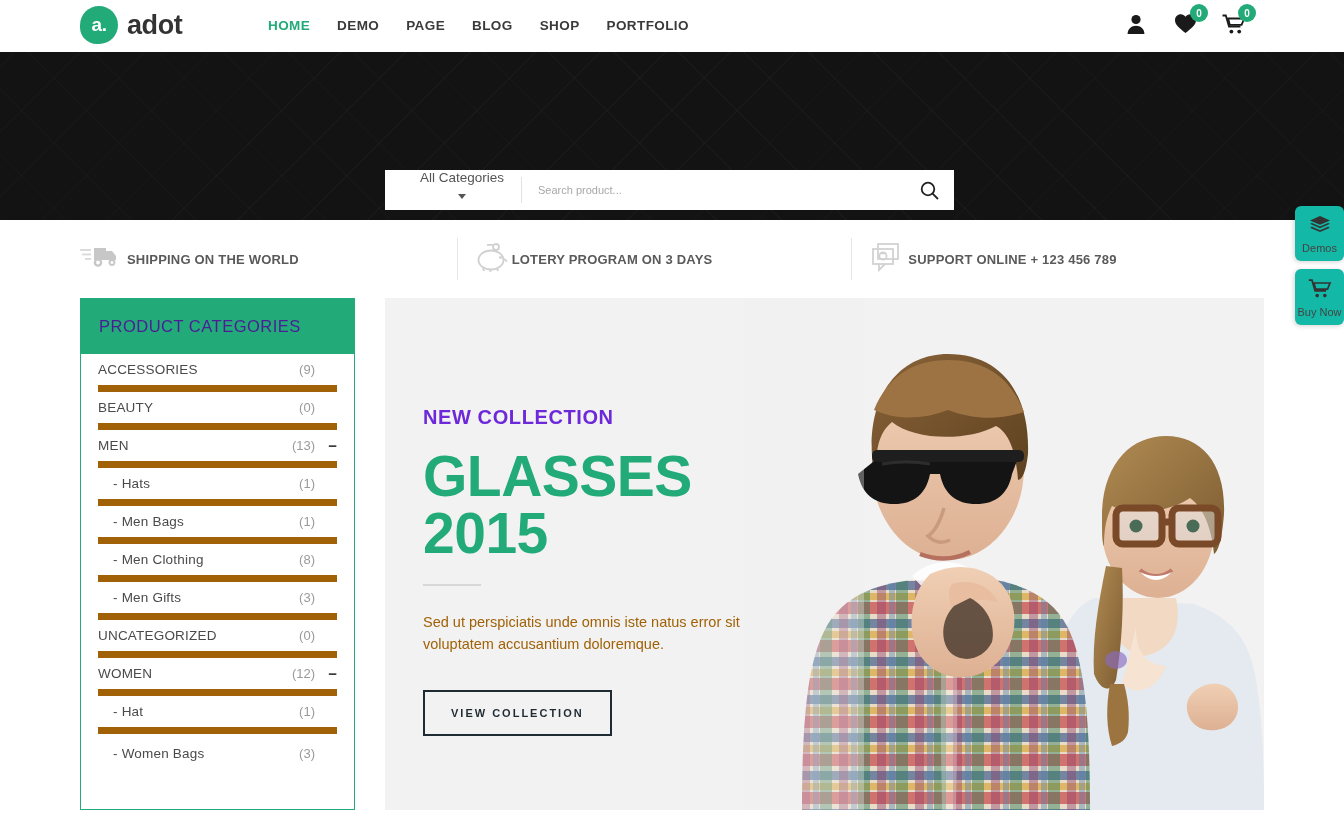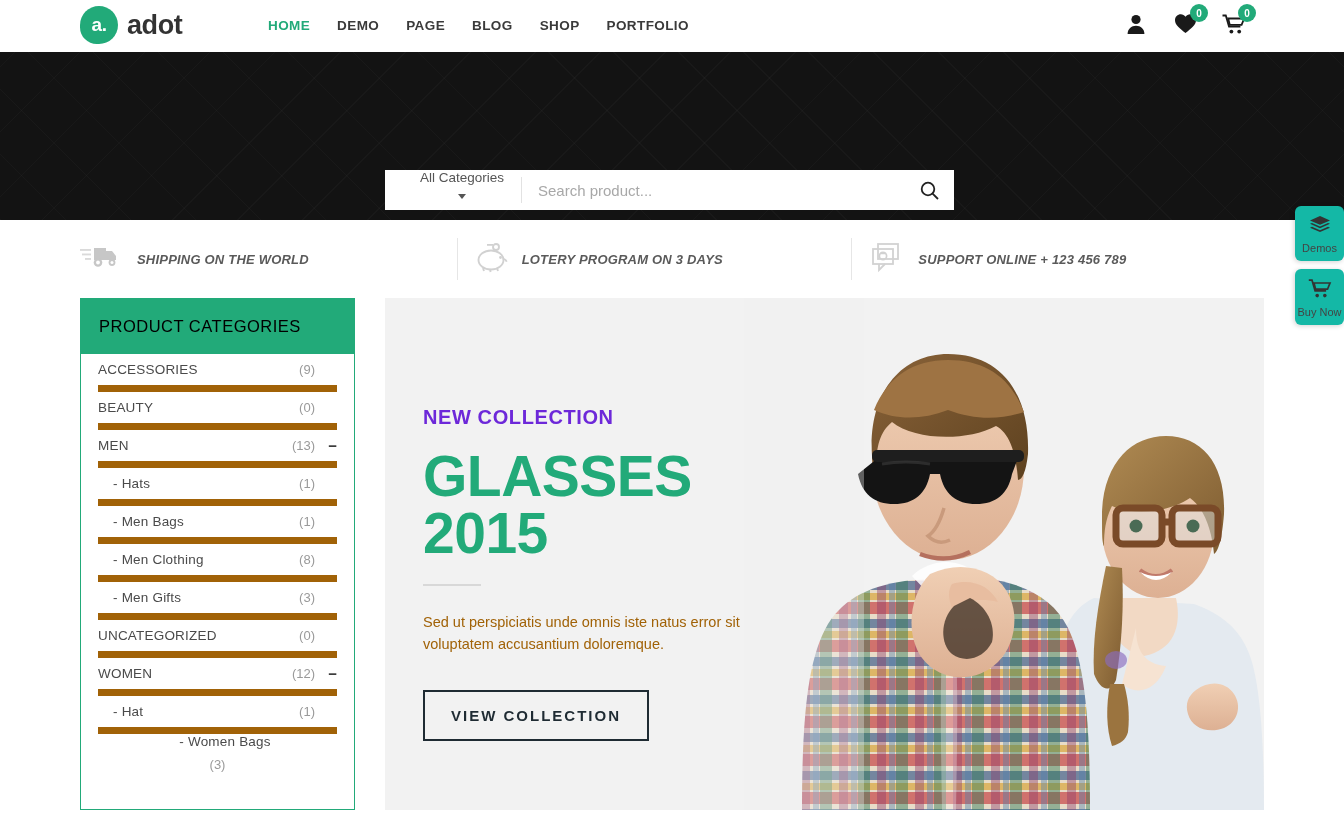--- a/index.html
+++ b/index.html
@@ -81,43 +81,42 @@
   }
   .caret {
     width: 0; height: 0;
     border-left: 4.5px solid transparent;
     border-right: 4.5px solid transparent;
     border-top: 5px solid #555;
   }
   .sep { width: 1px; height: 26px; background: #e2e2e2; }
   .search-input {
     flex: 1; border: none; outline: none;
-    padding: 0 16px; font-size: 15px; color: #333;
+    padding: 0 16px; font-size: 11px; color: #333;
     font-family: "Liberation Sans", sans-serif;
     height: 100%;
   }
   .search-input::placeholder { color: #a8a8a8; }
   .search-btn {
     width: 50px; height: 100%; border: none; background: none;
     cursor: pointer; display: flex; align-items: center; justify-content: center;
   }
 
   
   .feature-bar {
     height: 78px;
     background: #ffffff;
     display: flex; align-items: center;
     padding: 0 80px;
   }
   .feature {
     flex: 1;
-    display: flex; align-items: center; gap: 13px;
+    display: flex; align-items: center; gap: 3px;
     position: relative;
     height: 46px;
-    font-style: italic;
   }
   .feature + .feature::before {
     content: ""; position: absolute; left: -18px; top: 2px;
     width: 1px; height: 42px; background: #e6e6e6;
   }
   .feature-label {
     font-size: 13px; color: #5a5a5a; font-weight: bold;
     letter-spacing: 0.2px; white-space: nowrap;
   }
   .feature-icon { flex: none; opacity: .55; }
@@ -131,35 +130,35 @@
   }
 
   
   .sidebar {
     width: 275px; flex: none;
     border: 1px solid #22aa79;
     border-top: none;
     background: #fff;
   }
   .sidebar-head {
-    background: #22aa79; color: #000000;
+    background: #22aa79; color: #4c1d95;
     height: 56px; display: flex; align-items: center;
     padding: 0 18px;
     font-size: 16.5px; letter-spacing: 0.5px;
   }
   .cat-list { list-style: none; }
   .cat-item {
     display: flex; align-items: center;
     height: 38px;
     margin: 0 17px;
     border-bottom: 7px solid #a16207;
     font-size: 13.5px;
     cursor: pointer;
   }
-  .cat-item:last-child { border-bottom: none; flex-direction: column; }
+  .cat-item:last-child { border-bottom: none; }
   .cat-name { flex: 1; color: #4a4a4a; letter-spacing: .2px; }
   .cat-item.sub .cat-name { padding-left: 15px; color: #4a4a4a; }
   .cat-count { color: #9a9a9a; font-size: 13px; }
   .toggle {
     width: 22px; text-align: right;
     color: #333; font-size: 15px; font-weight: bold;
     line-height: 1;
   }
 
   
@@ -188,21 +187,21 @@
   .hero-desc {
     margin-top: 25px;
     font-size: 14.5px; color: #a16207; line-height: 1.55;
   }
   .hero-btn {
     margin-top: 34px;
     display: inline-block;
     padding: 15px 26px;
     border: 2px solid #1f2b33;
     background: transparent;
-    font-size: 15px; font-weight: bold; color: #1f2b33;
+    font-size: 11px; font-weight: bold; color: #1f2b33;
     letter-spacing: 2px;
     cursor: pointer;
     font-family: "Liberation Sans", sans-serif;
   }
   .hero-photo {
     position: absolute; right: 0; top: 0; bottom: 0;
     width: 520px;
   }
 
   

